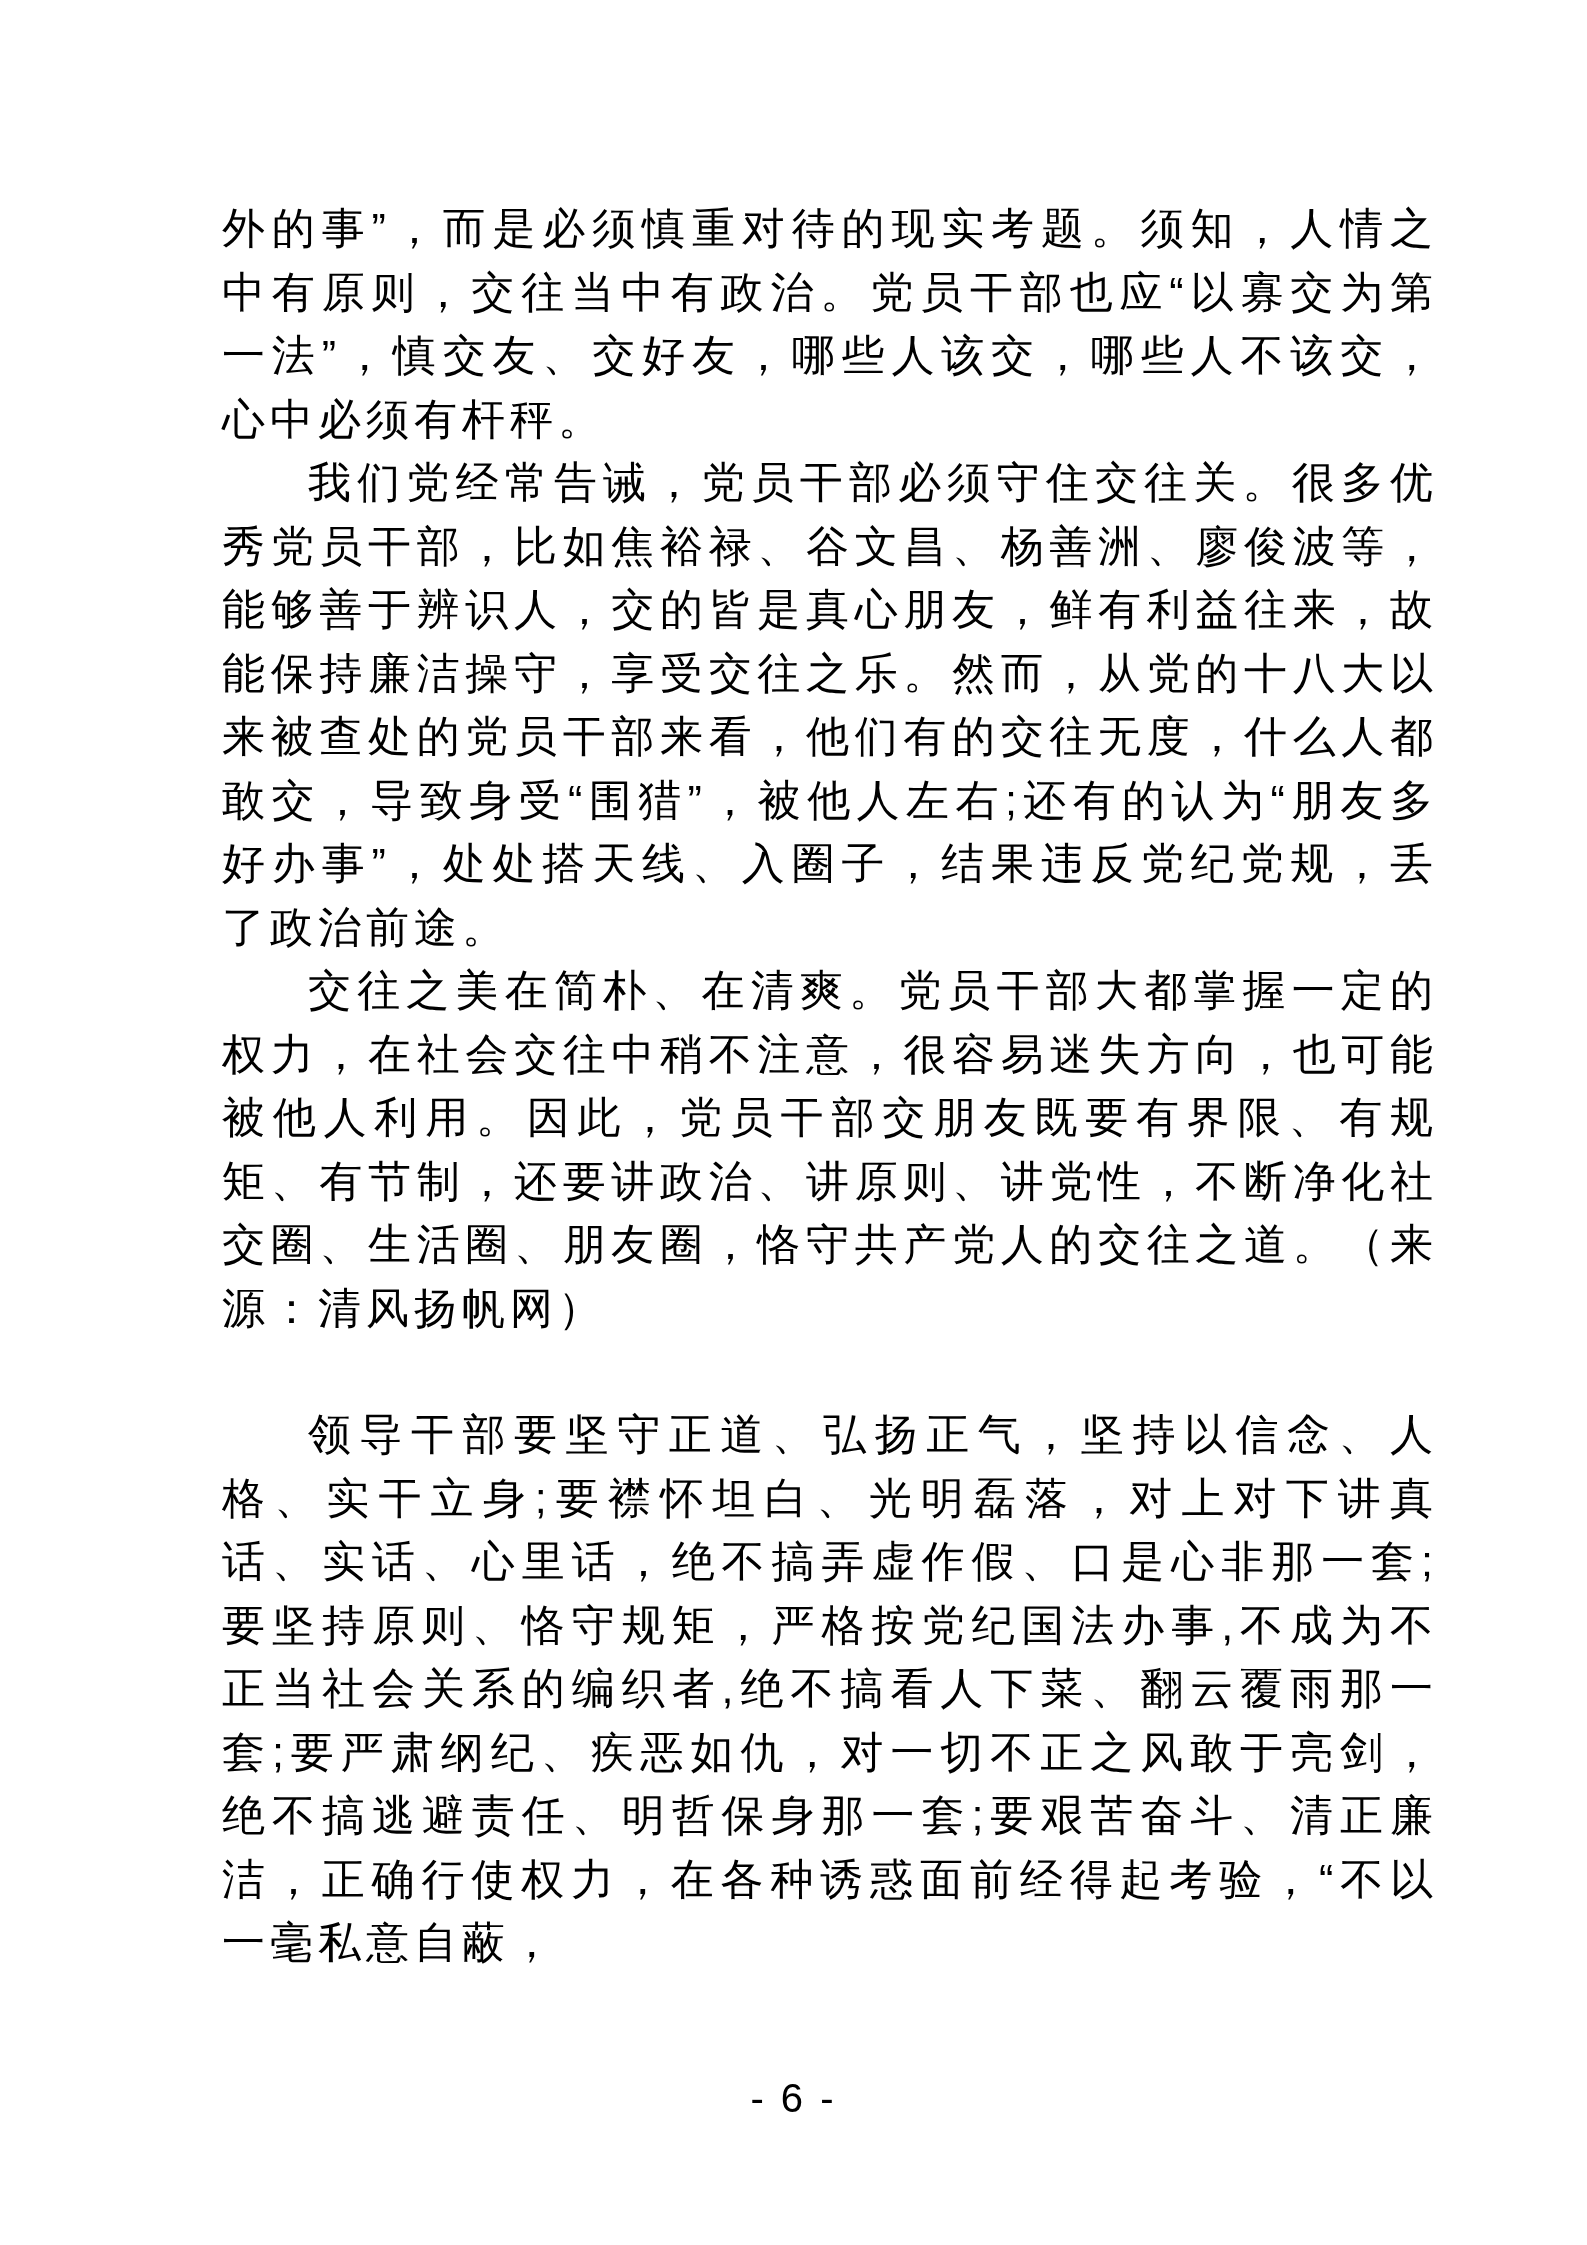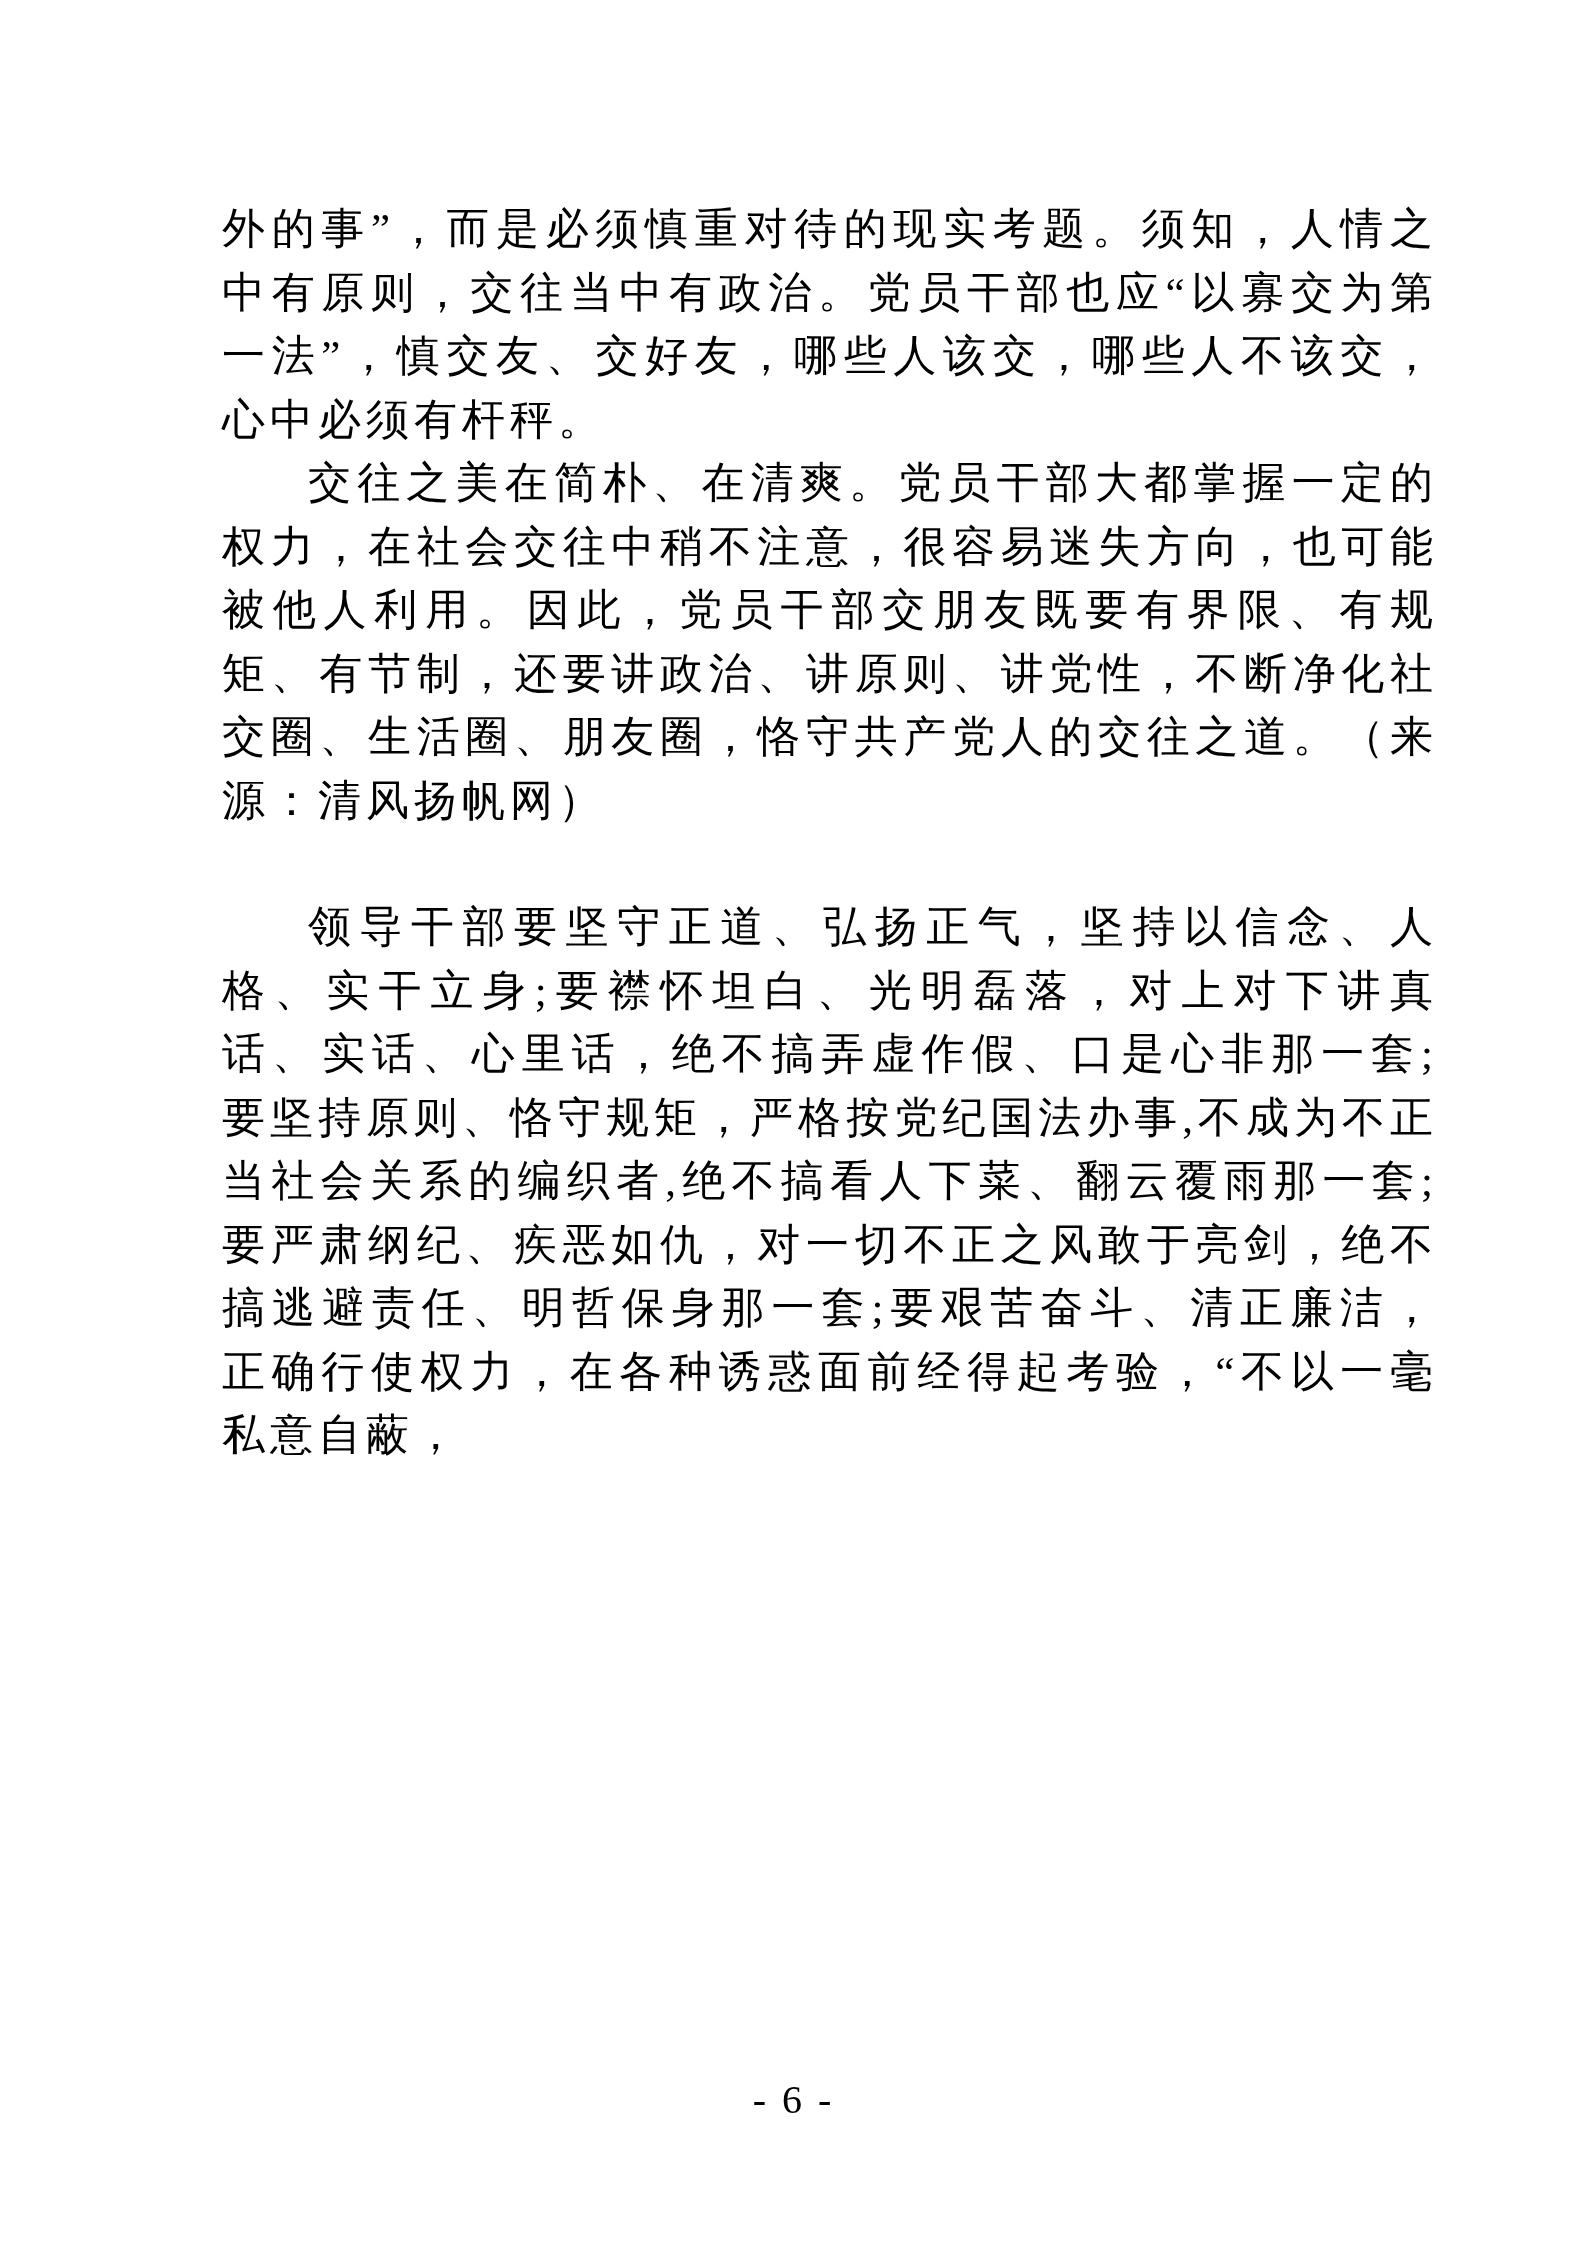--- a/index.html
+++ b/index.html
@@ -6,21 +6,21 @@
     margin: 0;
     padding: 0;
     background: #ffffff;
   }
   .page {
     position: relative;
     width: 1587px;
     height: 2245px;
     background: #ffffff;
     color: #000000;
-    font-family: Liberation Serif, serif;
+    font-family: Liberation Sans, sans-serif;
     overflow: hidden;
   }
   .body-text {
     position: absolute;
     left: 222px;
     top: 197px;
     width: 1216px;
     font-size: 43px;
     line-height: 63.5px;
     letter-spacing: 5px;
@@ -60,20 +60,21 @@
     font-size: 40px;
     letter-spacing: 3px;
   }
 </style>
 </head>
 <body>
 
 <div class="page">
   <div class="body-text">
     <p class="para no-indent">外的事”，而是必须慎重对待的现实考题。须知，人情之中有原则，交往当中有政治。党员干部也应“以寡交为第一法”，慎交友、交好友，哪些人该交，哪些人不该交，心中必须有杆秤。</p>
+    <p class="para">我们党经常告诫，党员干部必须守住交往关。很多优秀党员干部，比如焦裕禄、谷文昌、杨善洲、廖俊波等，能够善于辨识人，交的皆是真心朋友，鲜有利益往来，故能保持廉洁操守，享受交往之乐。然而，从党的十八大以来被查处的党员干部来看，他们有的交往无度，什么人都敢交，导致身受“围猎”，被他人左右;还有的认为“朋友多好办事”，处处搭天线、入圈子，结果违反党纪党规，丢了政治前途。</p>
     <p class="para">交往之美在简朴、在清爽。党员干部大都掌握一定的权力，在社会交往中稍不注意，很容易迷失方向，也可能被他人利用。因此，党员干部交朋友既要有界限、有规矩、有节制，还要讲政治、讲原则、讲党性，不断净化社交圈、生活圈、朋友圈，恪守共产党人的交往之道。（来源：清风扬帆网）</p>
 
 
 
     <p class="para first-after-title">领导干部要坚守正道、弘扬正气，坚持以信念、人格、实干立身;要襟怀坦白、光明磊落，对上对下讲真话、实话、心里话，绝不搞弄虚作假、口是心非那一套;要坚持原则、恪守规矩，严格按党纪国法办事,不成为不正当社会关系的编织者,绝不搞看人下菜、翻云覆雨那一套;要严肃纲纪、疾恶如仇，对一切不正之风敢于亮剑，绝不搞逃避责任、明哲保身那一套;要艰苦奋斗、清正廉洁，正确行使权力，在各种诱惑面前经得起考验，“不以一毫私意自蔽，</p>
   </div>
 
   <div class="page-number">- 6 -</div>
 </div>
 

